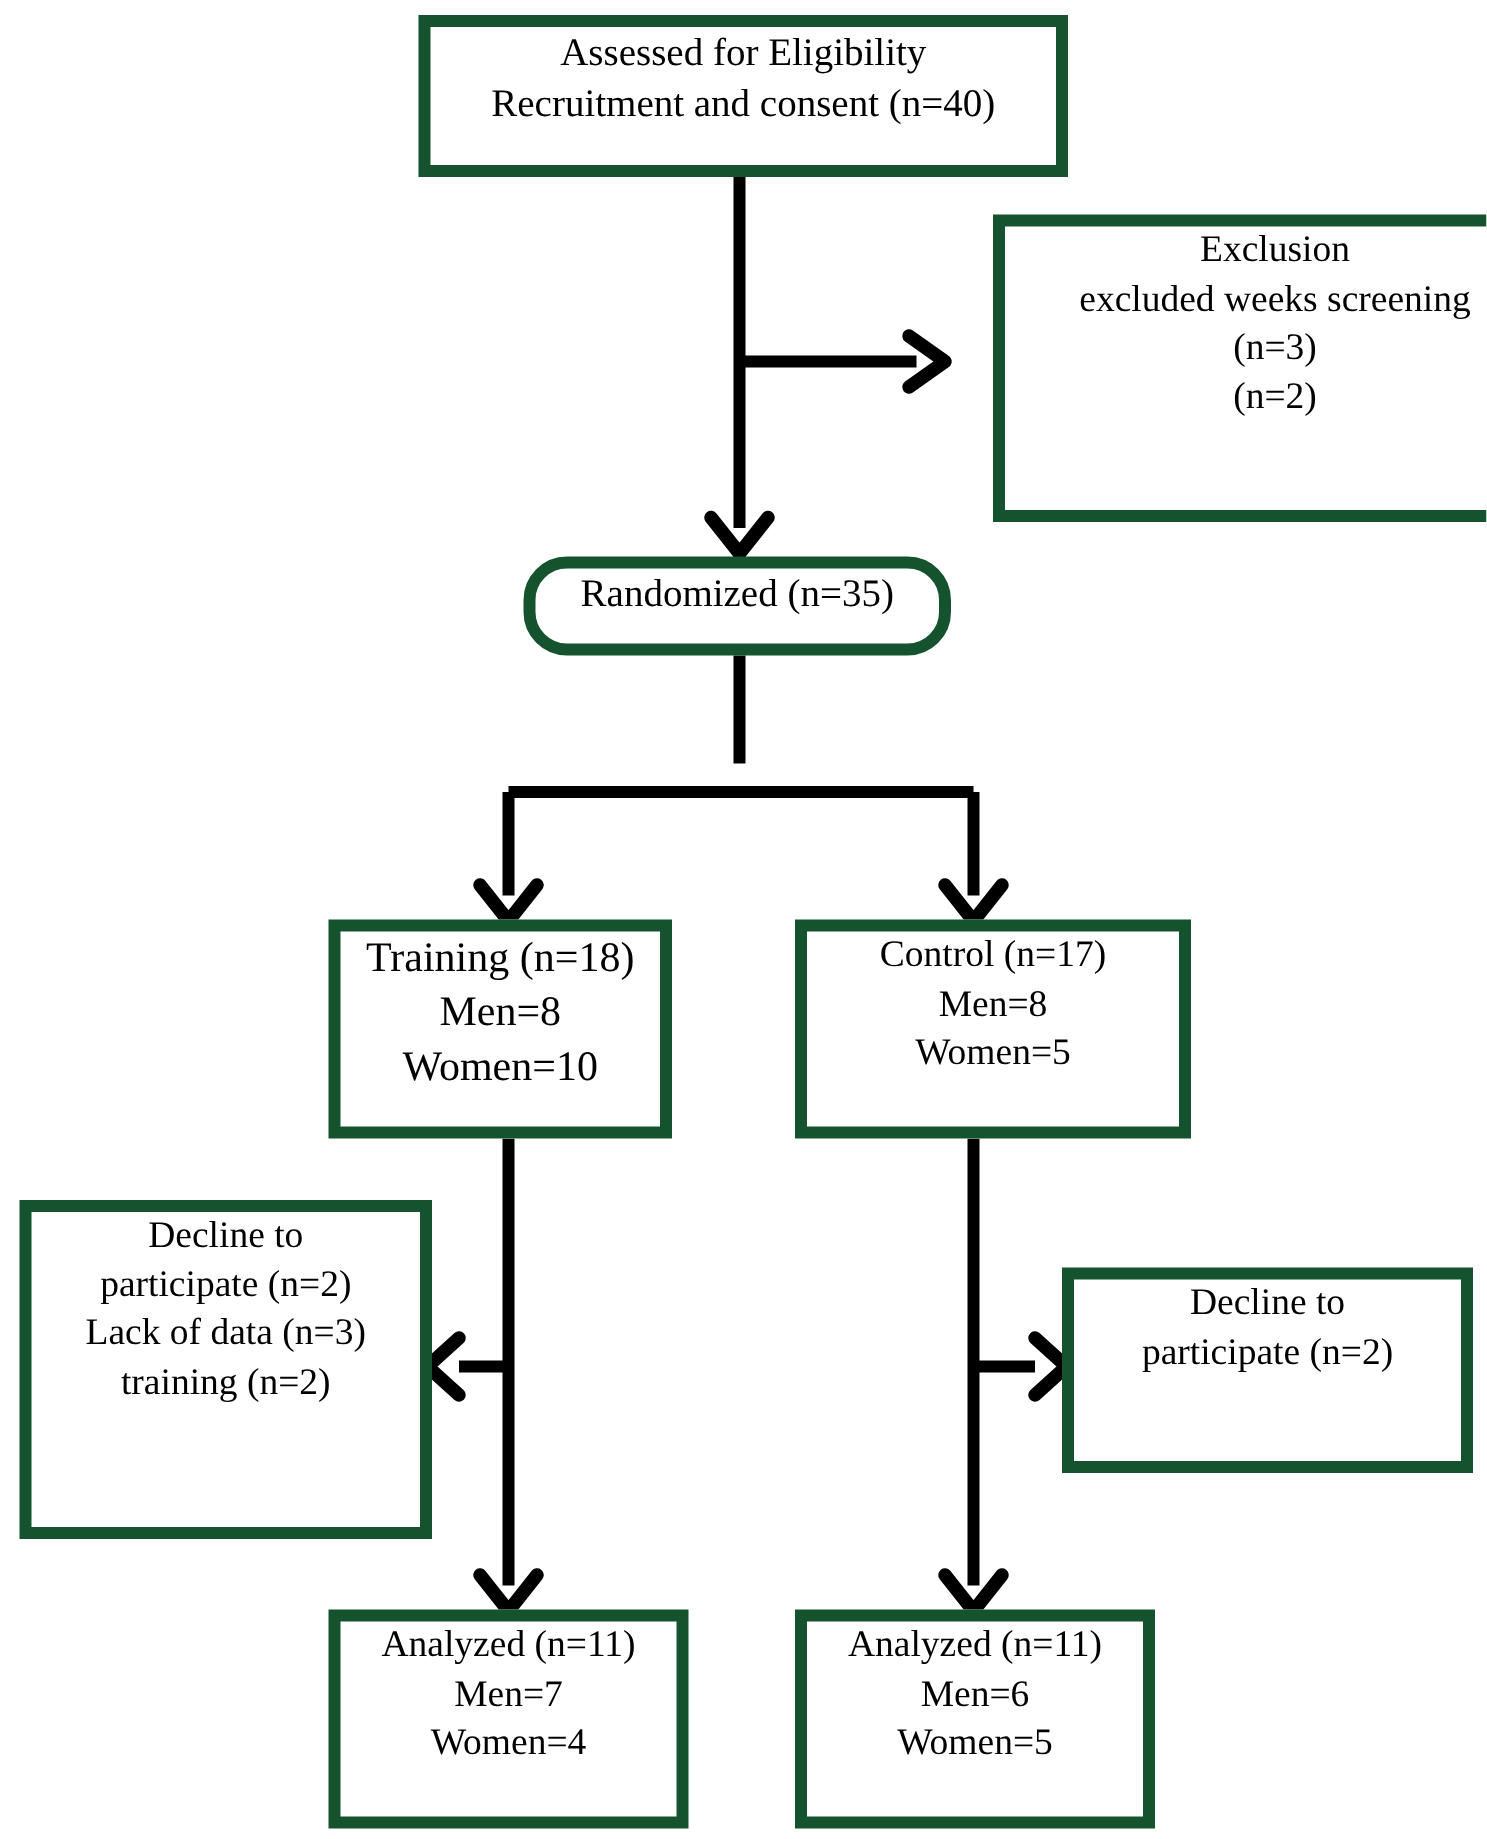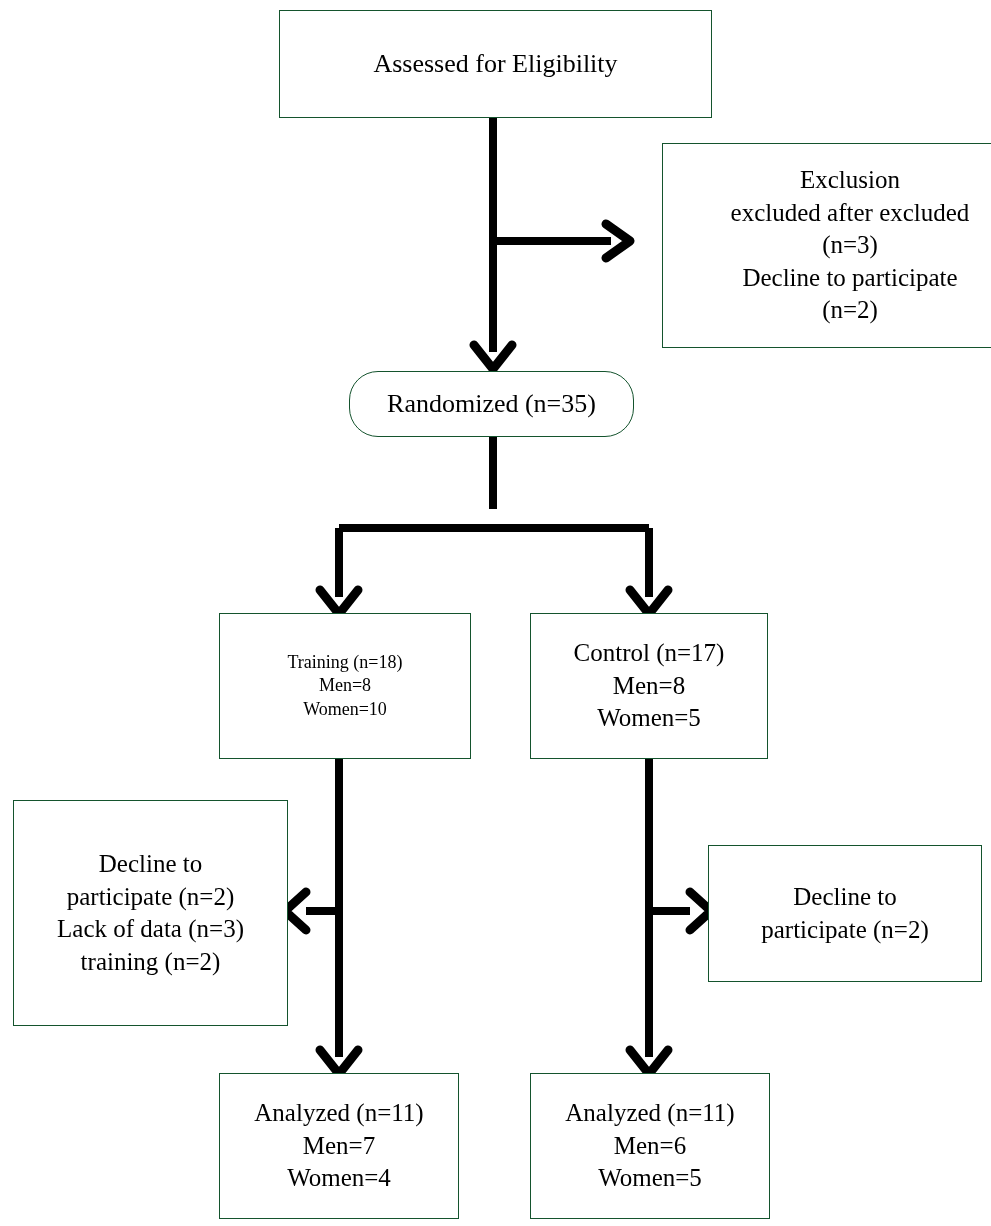--- a/index.html
+++ b/index.html
@@ -21,41 +21,40 @@
     left: 0;
     top: 0;
     width: 991px;
     height: 1226px;
     pointer-events: none;
   }
   .node {
     position: absolute;
     box-sizing: border-box;
     background: #ffffff;
-    border: 1px solid #14532d;
+    border: 8px solid #14532d;
     display: flex;
     flex-direction: column;
     align-items: center;
-    justify-content: center;
     text-align: center;
     color: #000000;
     z-index: 2;
   }
   .node .line {
     display: block;
     white-space: nowrap;
     line-height: 1.30;
   }
 
   
   #node-assessed      { left:279px; top:10px;   width:433px; height:108px; font-size:26px; }
   #node-exclusion     { left:630px; top:143px;  width:376px; height:205px; font-size:25px;margin-left:32px; }
   #node-randomized    { left:349px; top:371px;  width:285px; height:66px;  font-size:26px;border-radius:29px; }
-  #node-training      { left:219px; top:613px;  width:252px; height:146px; font-size:18px; }
-  #node-control       { left:530px; top:613px;  width:238px; height:146px; font-size:25px; }
+  #node-training      { left:219px; top:613px;  width:229px; height:146px; font-size:28px; }
+  #node-control       { left:530px; top:613px;  width:264px; height:146px; font-size:25px; }
   #node-left-dropout  { left:13px;  top:800px;  width:275px; height:226px; font-size:25px; }
   #node-weeks         { left:370px; top:849px;  width:255px; height:129px; font-size:25px; }
   #node-right-dropout { left:708px; top:845px;  width:274px; height:137px; font-size:25px; }
   #node-analyzed-tr   { left:219px; top:1073px; width:240px; height:146px; font-size:25px; }
   #node-analyzed-ct   { left:530px; top:1073px; width:240px; height:146px; font-size:25px; }
 </style>
 </head>
 <body>
 
 <div id="canvas">
@@ -93,27 +92,27 @@
       <path d="M 630 590 L 649 614 L 668 590"></path>
       <path d="M 320 1050 L 339 1074 L 358 1050"></path>
       <path d="M 630 1050 L 649 1074 L 668 1050"></path>
       <path d="M 306 892 L 285 911 L 306 930"></path>
       <path d="M 690 892 L 711 911 L 690 930"></path>
     </g>
   </svg>
 
   <div class="node" id="node-assessed">
     <span class="line">Assessed for Eligibility</span>
+    <span class="line">Recruitment and consent (n=40)</span>
   </div>
 
   <div class="node" id="node-exclusion">
     <span class="line">Exclusion</span>
-    <span class="line">excluded after excluded</span>
+    <span class="line">excluded weeks screening</span>
     <span class="line">(n=3)</span>
-    <span class="line">Decline to participate</span>
     <span class="line">(n=2)</span>
   </div>
 
   <div class="node" id="node-randomized">
     <span class="line">Randomized (n=35)</span>
   </div>
 
   <div class="node" id="node-training">
     <span class="line">Training (n=18)</span>
     <span class="line">Men=8</span>

